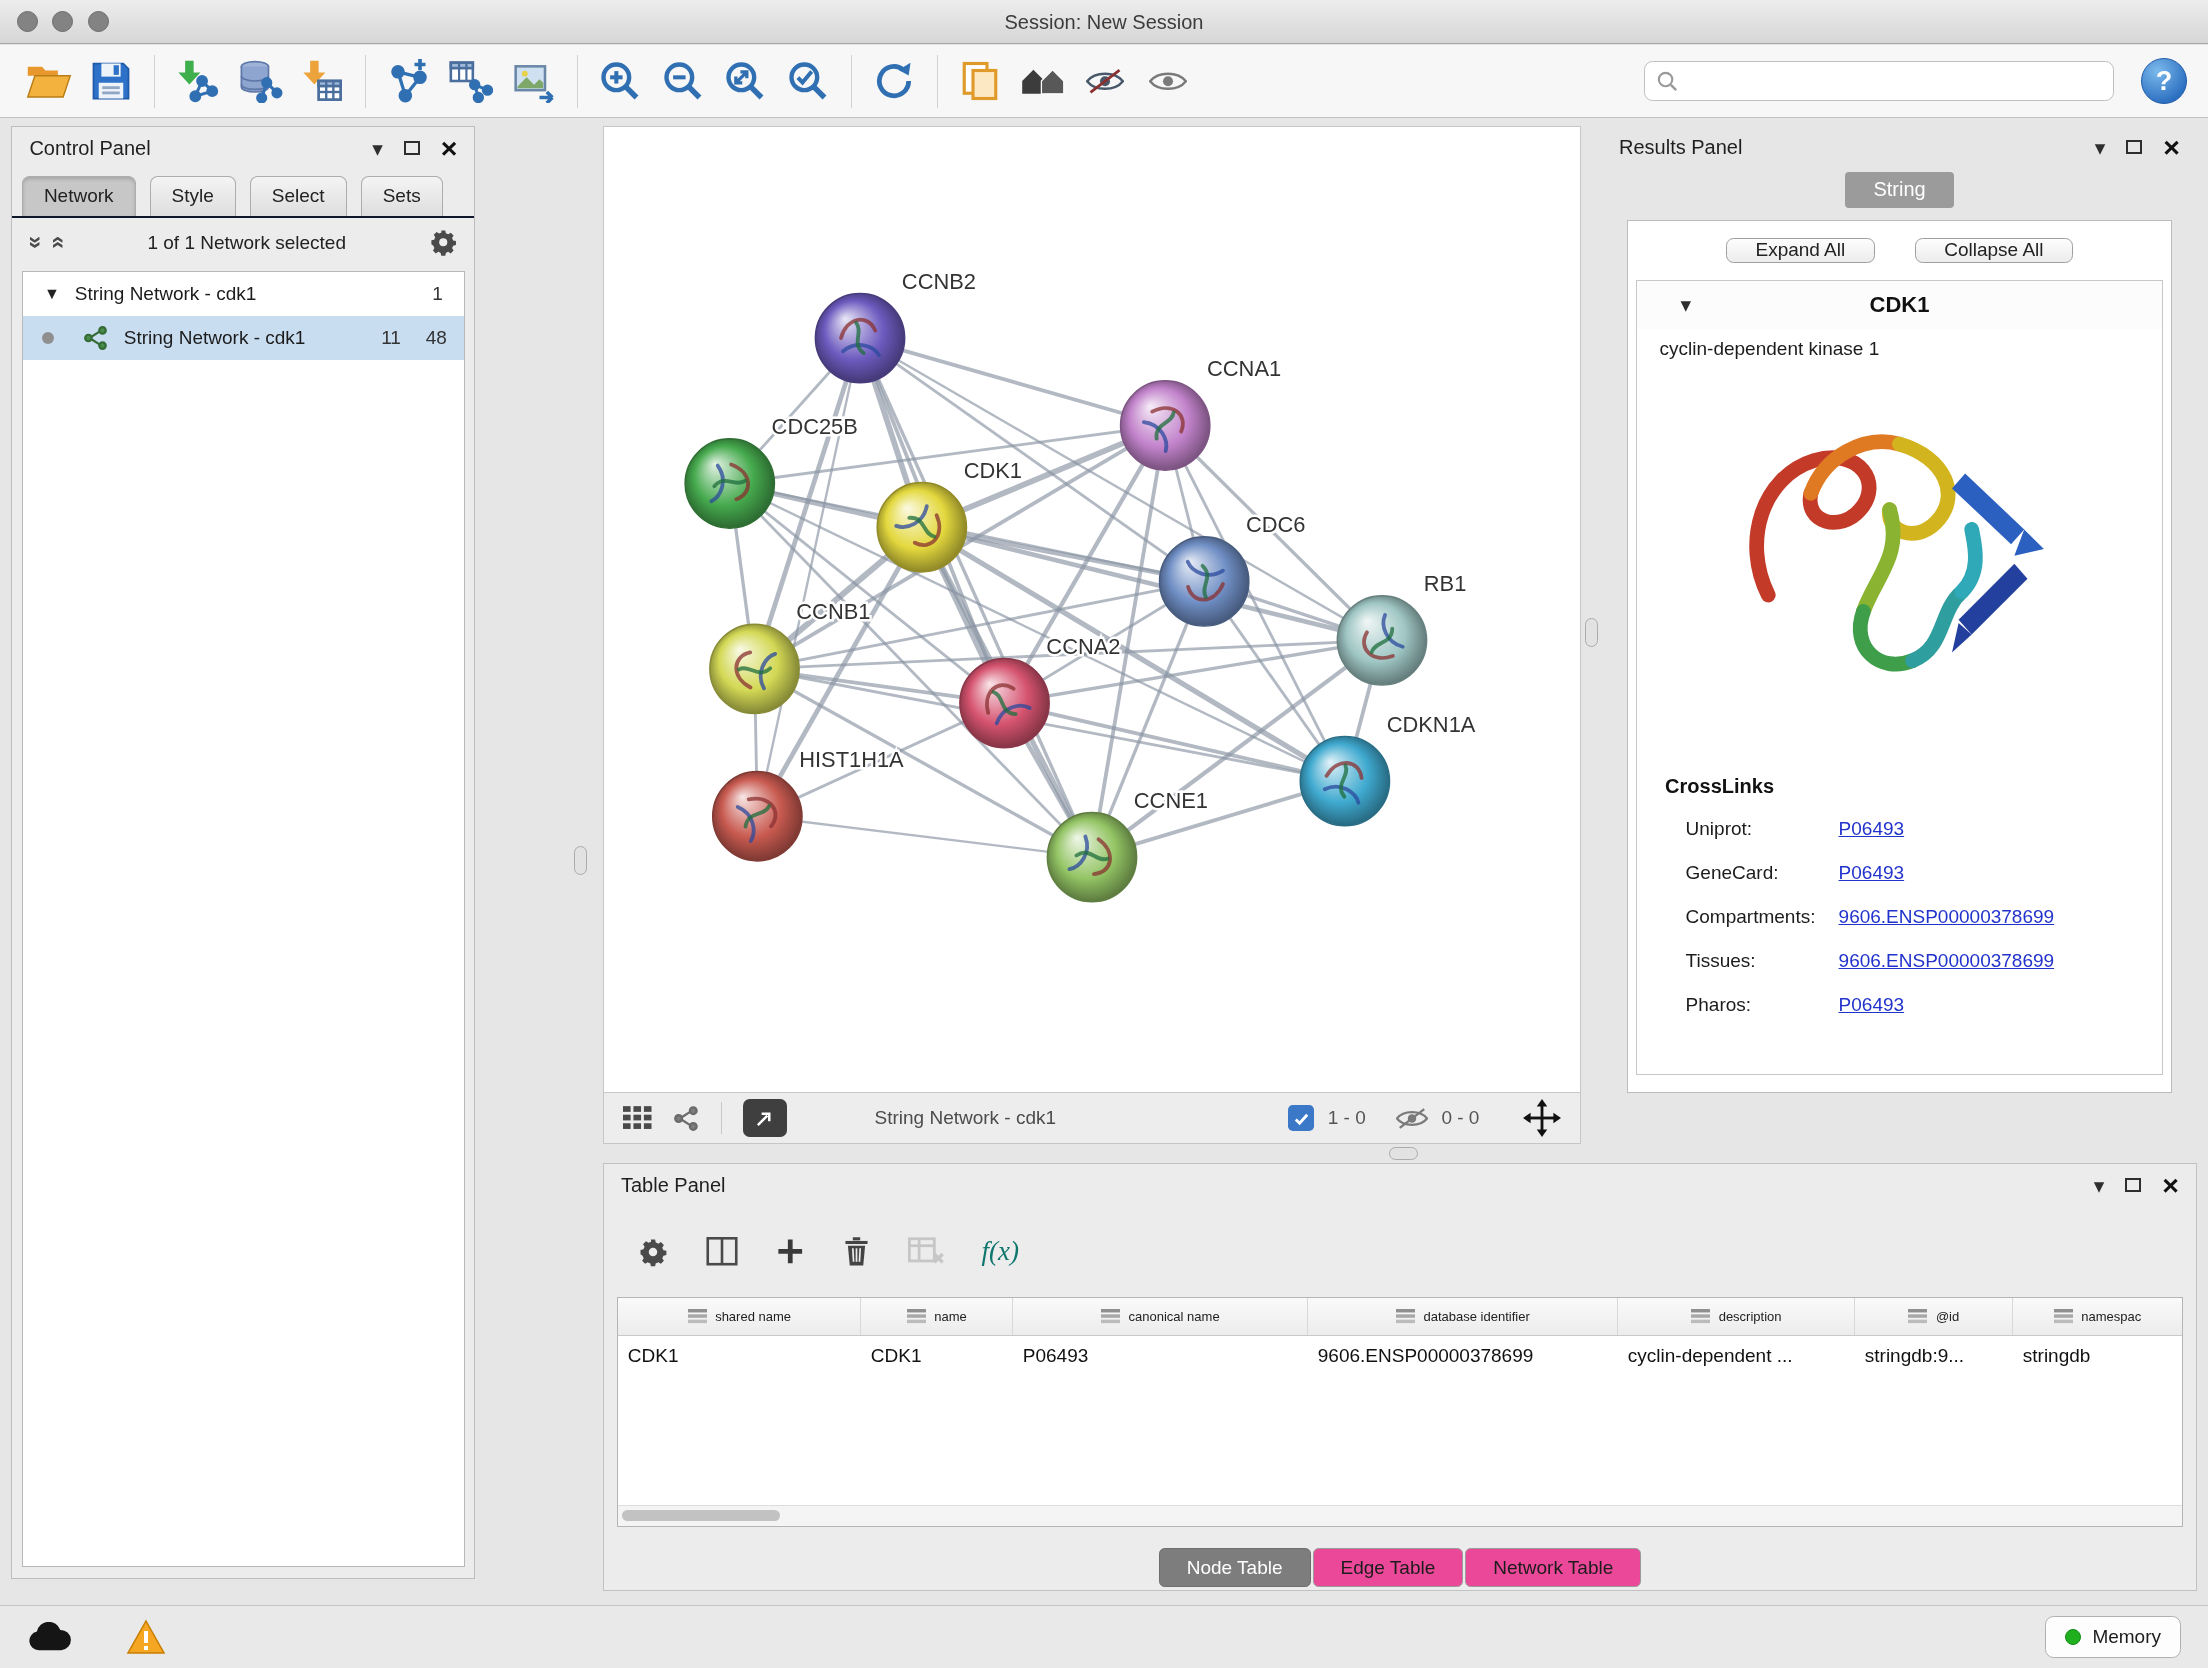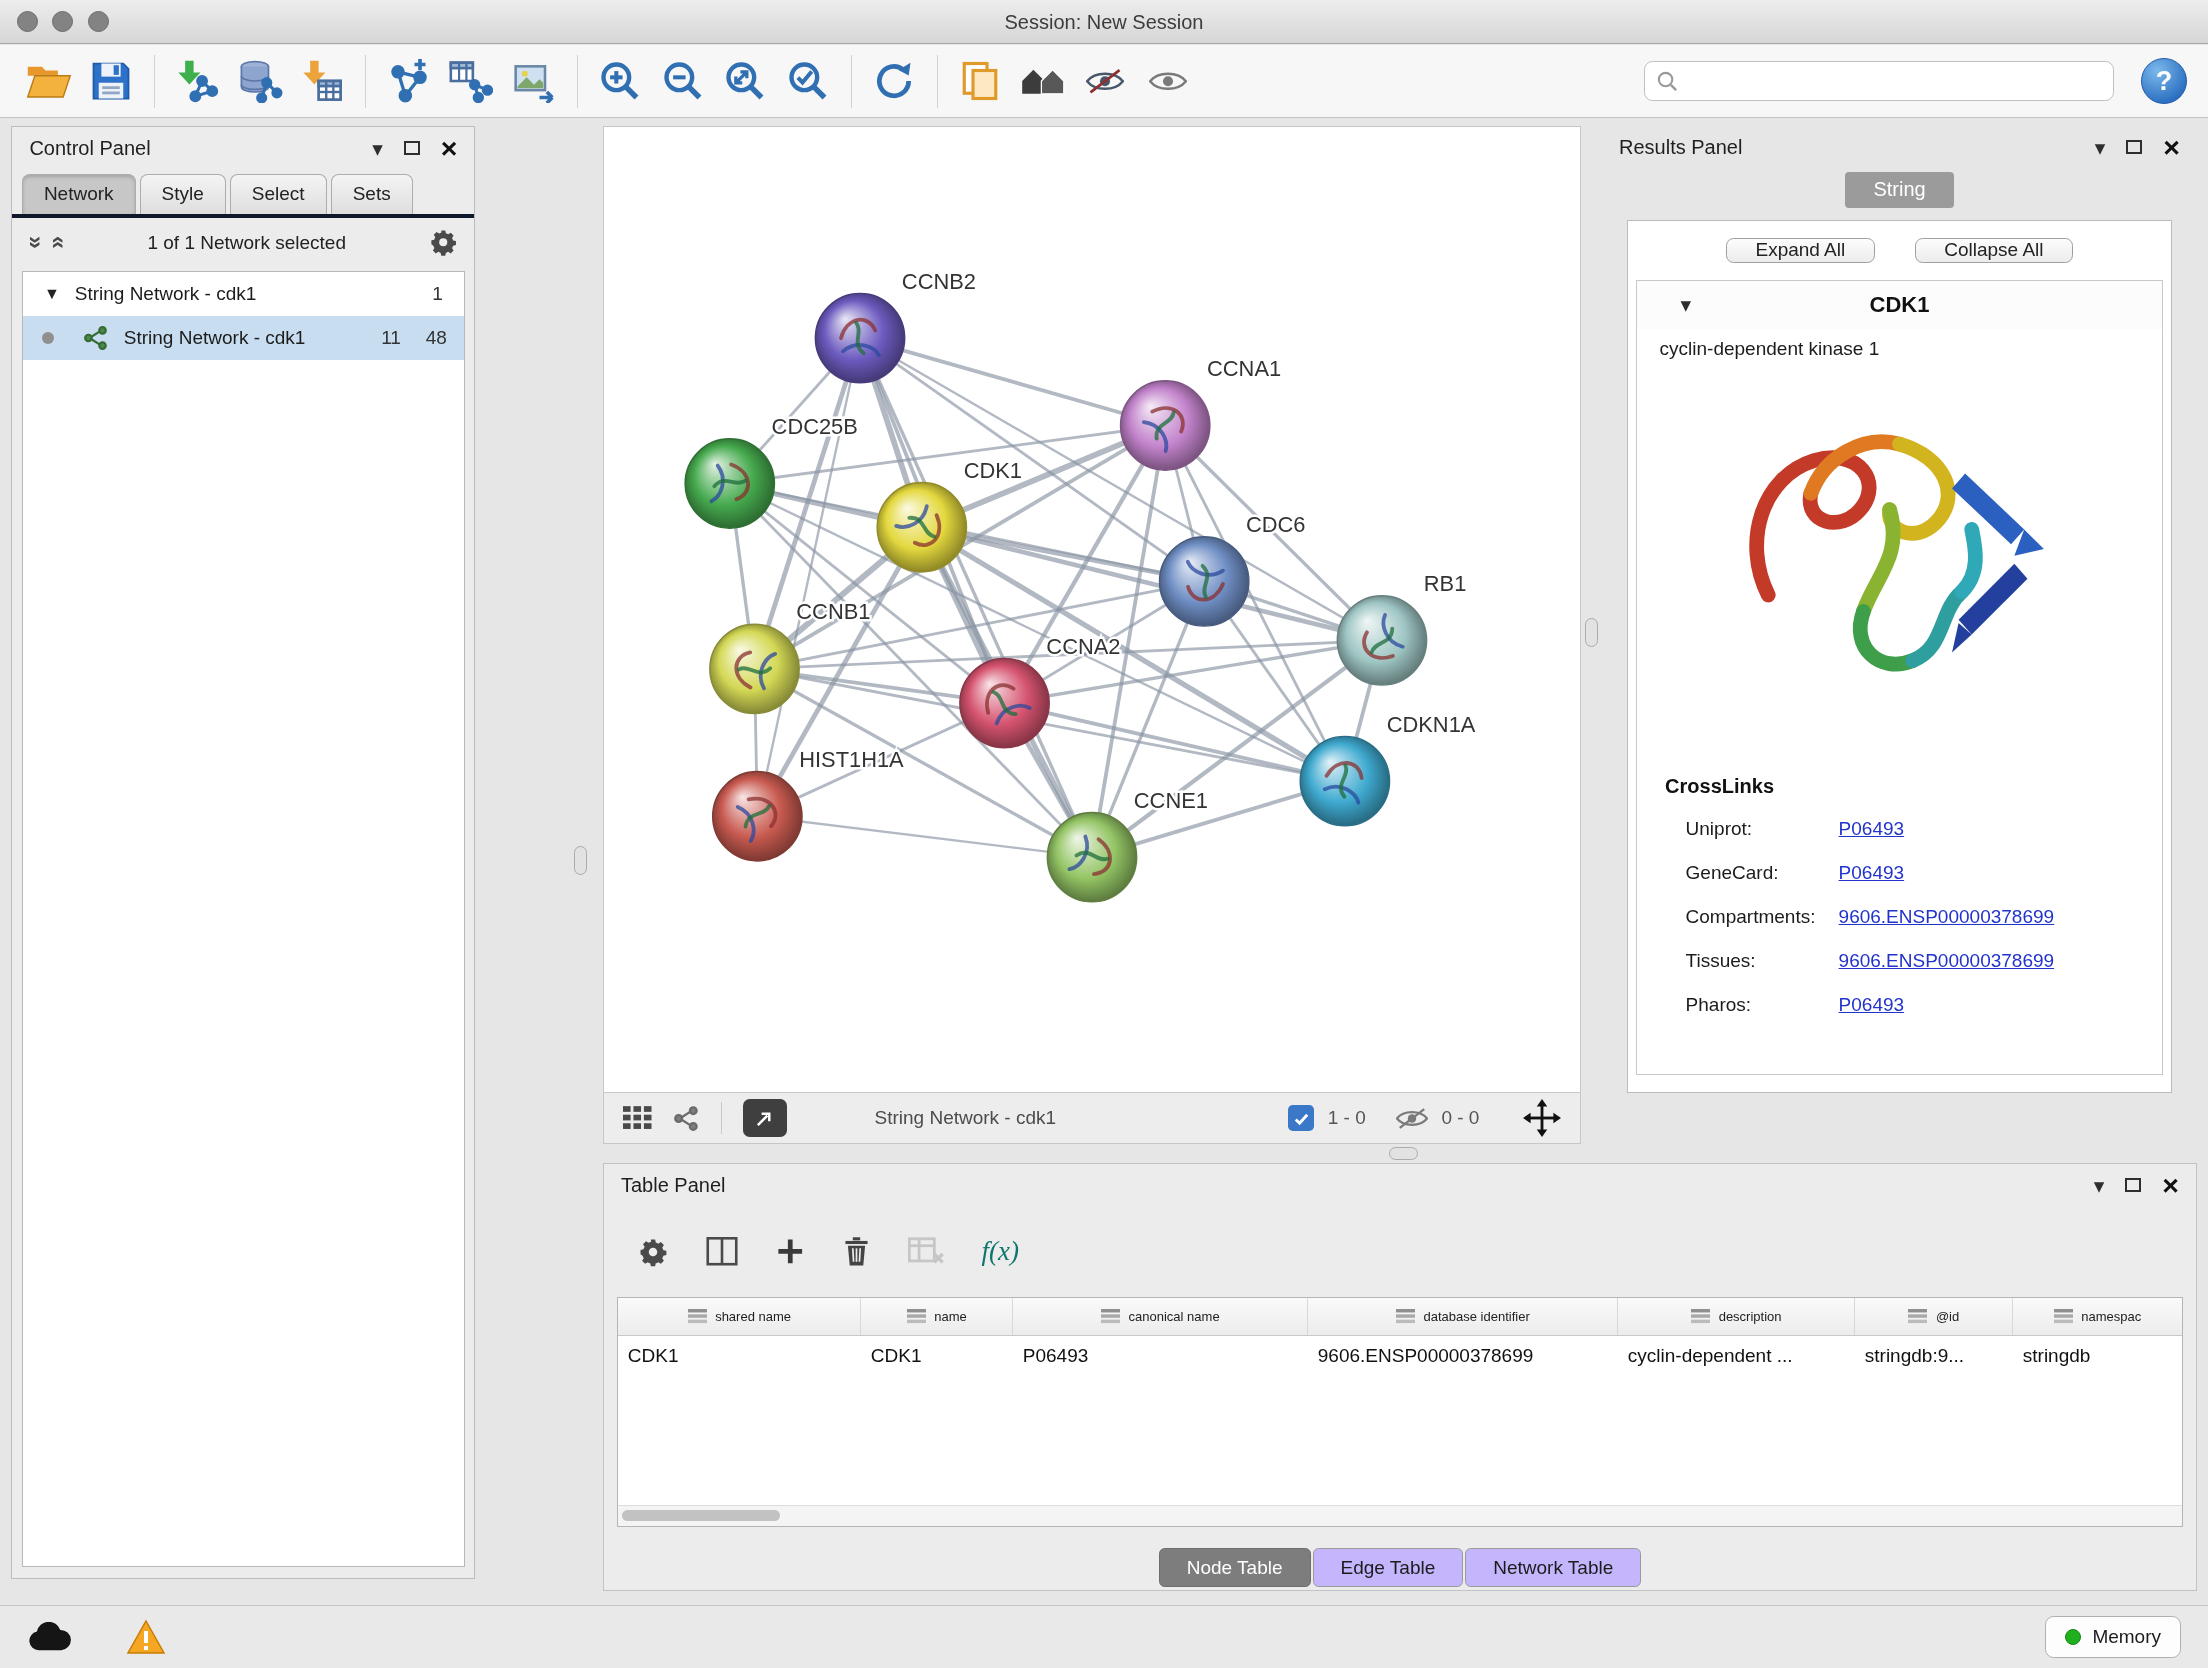--- a/index.html
+++ b/index.html
@@ -49,21 +49,21 @@
   .caret { font-size: 21px; color: #2e2e2e; line-height: 1; cursor: pointer; }
   .float-icon { width: 16px; height: 14.3px; border: 2.4px solid #2e2e2e; display: inline-block; cursor: pointer; }
   .close-x { font-size: 28.5px; font-weight: bold; color: #111; line-height: 1; cursor: pointer; }
 
   
   .control-panel {
     position: absolute; left: 11.4px; top: 126px; width: 464px; height: 1453px;
     background: #ececec; border: 1px solid #bdbdbd;
     display: flex; flex-direction: column;
   }
-  .cp-tabs { display: flex; align-items: flex-end; padding: 3.8px 9.5px 0; gap: 4px; height: 49px; border-bottom: 4px solid #0f172a; }
+  .cp-tabs { display: flex; align-items: flex-end; padding: 3.8px 9.5px 0; gap: 14px; height: 49px; border-bottom: 2px solid #0f172a; }
   .cp-tab {
     padding: 8.6px 21px; font-size: 19px; color: #222; cursor: pointer;
     border: 1px solid #adadad; border-bottom: none; border-radius: 7.6px 7.6px 0 0;
     background: linear-gradient(#f4f4f4, #dedede);
   }
   .cp-tab.selected { background: #c7c7c7; box-shadow: inset 0 1.9px 3.8px rgba(0,0,0,.18); }
   .cp-status { display: flex; align-items: center; height: 49px; padding: 0 17px; }
   .chev { display: inline-block; font-size: 23px; color: #4a4a4a; font-weight: bold; cursor: pointer; }
   .chev.down { transform: rotate(90deg); }
   .chev.up { transform: rotate(90deg); margin-left: 9.5px; }
@@ -135,21 +135,21 @@
   .tp-hcell { display: flex; align-items: center; justify-content: center; gap: 8.6px; border-right: 1px solid #d8d8d8; font-size: 13px; color: #222; overflow: hidden; white-space: nowrap; cursor: pointer; }
   .tp-row { display: flex; height: 40px; align-items: center; flex: none; }
   .tp-cell { font-size: 19px; color: #111; padding-left: 9.5px; overflow: hidden; white-space: nowrap; }
   .c0 { width: 243px; flex: none; } .c1 { width: 152px; flex: none; } .c2 { width: 295px; flex: none; }
   .c3 { width: 310px; flex: none; } .c4 { width: 237px; flex: none; } .c5 { width: 158px; flex: none; }
   .c6 { flex: 1; border-right: none; }
   .tp-filler { flex: 1; }
   .tp-hscroll { height: 21px; background: #f4f4f4; border-top: 1px solid #ddd; flex: none; }
   .tp-thumb { width: 158px; height: 11.4px; margin: 3.8px 0 0 3.8px; background: #c2c2c2; border-radius: 5.7px; cursor: pointer; }
   .tp-tabs { display: flex; justify-content: center; margin-top: 21px; gap: 0; }
-  .tp-tab { padding: 7.6px 27px; font-size: 19px; border: 1px solid #9a9a9a; background: #c4b5fd; color: #1c1c1c; cursor: pointer; border-radius: 5.7px; margin: 0 1px; }
+  .tp-tab { padding: 7.6px 27px; font-size: 19px; border: 1px solid #9a9a9a; background: #ec4899; color: #1c1c1c; cursor: pointer; border-radius: 5.7px; margin: 0 1px; }
   .tp-tab.selected { background: #7d7d7d; color: #fff; border-color: #6d6d6d; }
 
   
   .statusbar {
     position: absolute; left: 0; right: 0; top: 1605px; height: 63px;
     background: #e9e9e9; border-top: 1px solid #c4c4c4;
     display: flex; align-items: center; padding: 0 27px; gap: 53px;
   }
   .memory-btn {
     margin-left: auto; height: 42px; padding: 0 19px; display: flex; align-items: center; gap: 11.4px;

